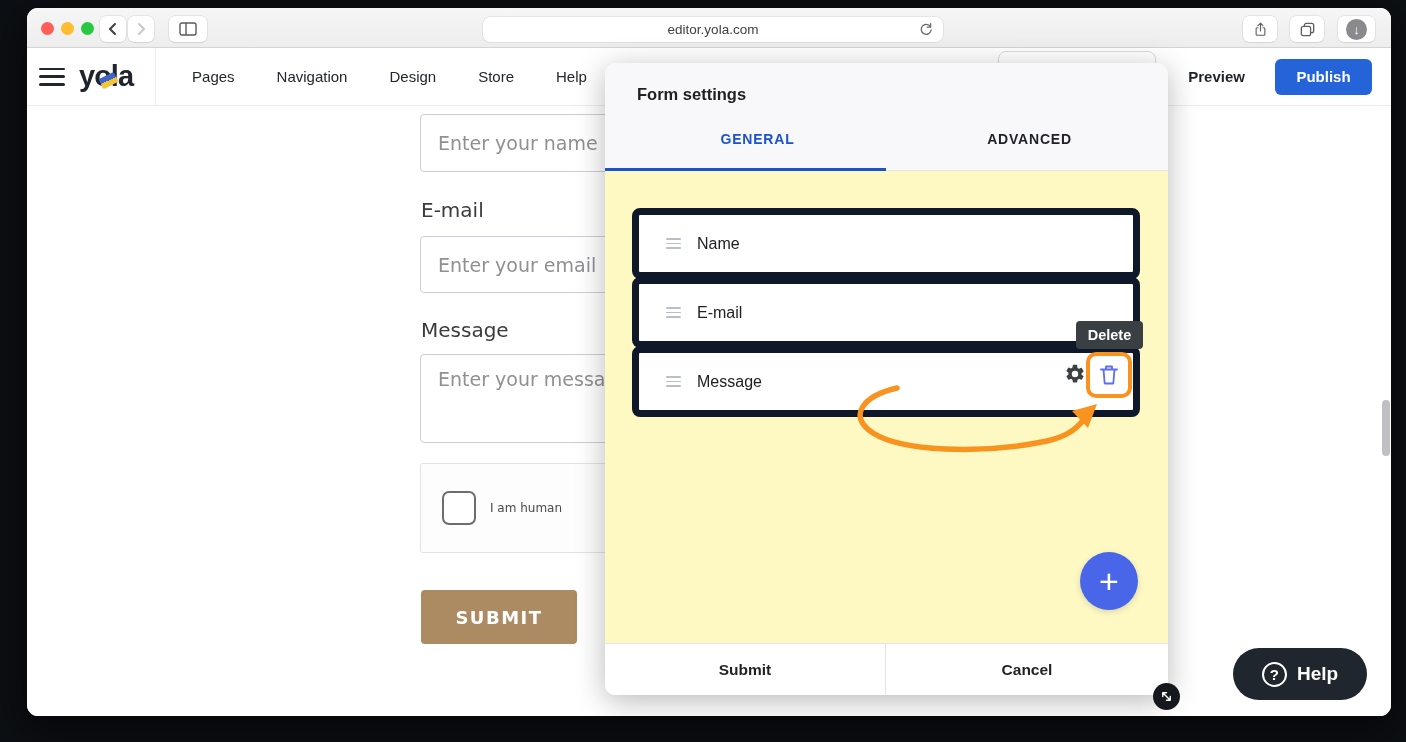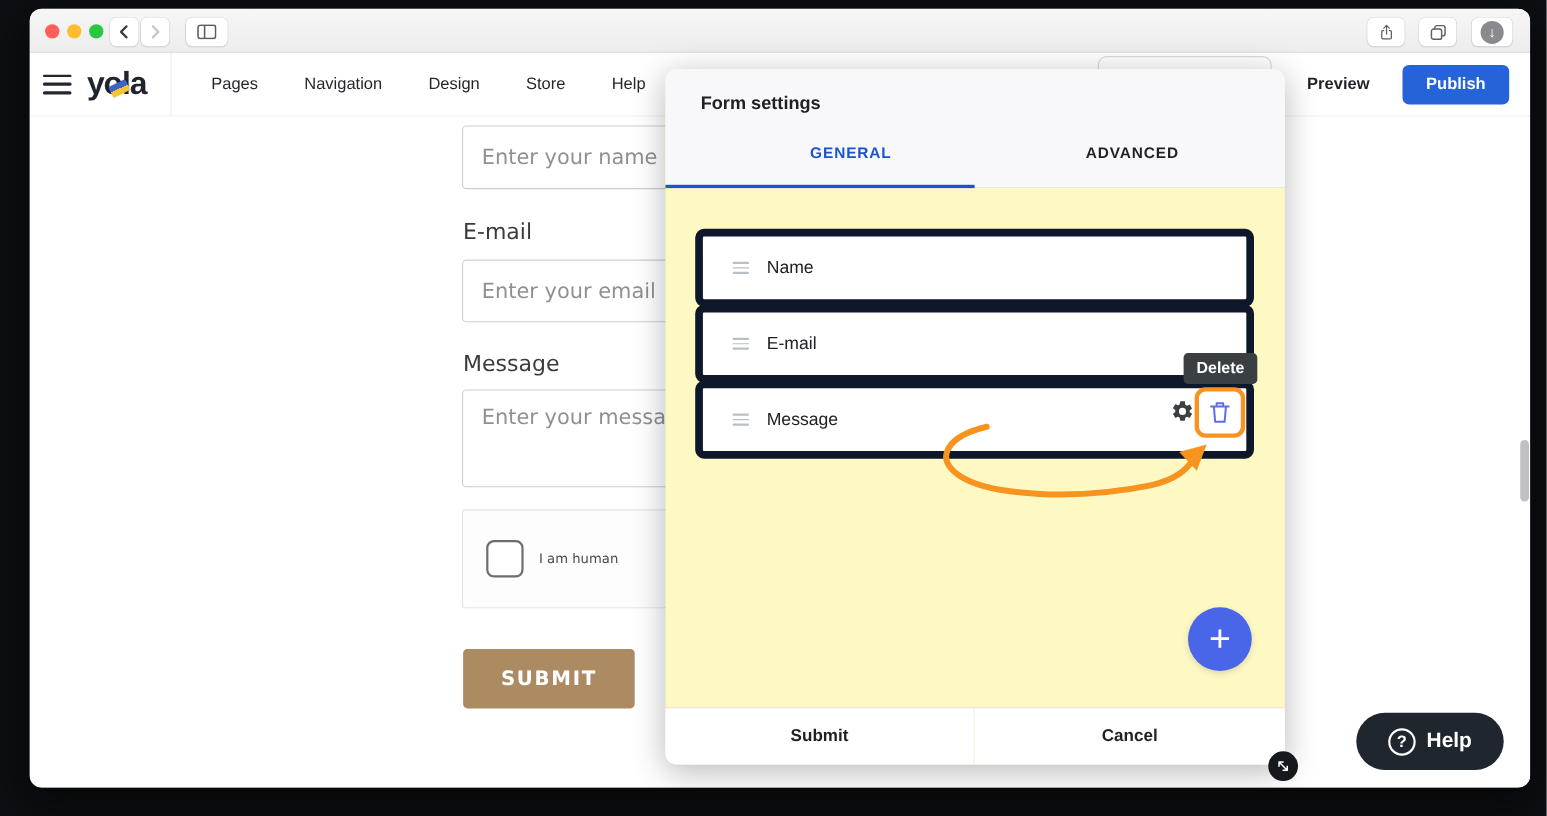--- a/index.html
+++ b/index.html
@@ -64,21 +64,21 @@
                  font-size:18px; font-weight:700; letter-spacing:1.5px; cursor:pointer; }
 
   
   .modal { position:absolute; left:578px; top:55px; width:563px; height:632px; background:#fef9c3;
            border-radius:10px; box-shadow:0 6px 30px rgba(0,0,0,.28); z-index:20; }
   .modal-head { position:absolute; left:0; top:0; width:100%; height:108px; background:#f8f8fa;
                 border-radius:10px 10px 0 0; border-bottom:1px solid #e6e6e9; }
   .modal-title { position:absolute; left:32px; top:22px; font-size:16.5px; font-weight:700; color:#202124; }
   .tab { position:absolute; top:68px; width:281px; text-align:center; font-size:14px; font-weight:700;
          letter-spacing:0.8px; cursor:pointer; }
-  .tab.general { left:16px; color:#1a53cb;padding-left:24px; }
+  .tab.general { left:0; color:#1a53cb;padding-left:24px; }
   .tab.advanced { left:284px; color:#1f2125; }
   .tab-underline { position:absolute; left:0; bottom:-1px; width:281px; height:3px; background:#1a53cb; }
 
   .field-row { position:absolute; left:27px; width:508px; height:71px; background:#fff;
                border:7px solid #0f172a; border-radius:8px; display:flex; align-items:center; cursor:grab; }
   .drag { width:15px; margin-left:27px; display:flex; flex-direction:column; gap:3px; cursor:grab; }
   .drag span { height:1.5px; background:#b9bfc6; border-radius:1px; }
   .field-label { margin-left:16px; font-size:16px; color:#202124; }
 
   .gear { position:absolute; left:459px; top:300px; width:22px; height:22px; cursor:pointer; z-index:22; }
@@ -137,20 +137,29 @@
           <polyline points="4,2 9,7 4,12" fill="none" stroke="#c8c8ca" stroke-width="2" stroke-linecap="round" stroke-linejoin="round"></polyline>
         </svg>
     </div>
     <div class="tb-btn" style="left:142px; width:38px;">
       <svg width="18" height="14" viewBox="0 0 18 14">
           <rect x="1" y="1" width="16" height="12" rx="2" fill="none" stroke="#5a5a5c" stroke-width="1.4"></rect>
           <line x1="7" y1="1" x2="7" y2="13" stroke="#5a5a5c" stroke-width="1.4"></line>
         </svg>
     </div>
 
+    <div class="urlbar">
+      <span>editor.yola.com</span>
+      <span class="reload">
+        <svg width="16" height="16" viewBox="0 0 20 20">
+            <path d="M15.5 7.2 A6.2 6.2 0 1 0 16.4 11" fill="none" stroke="#69696b" stroke-width="1.6" stroke-linecap="round"></path>
+            <polyline points="15.8,3.2 15.8,7.6 11.5,7.6" fill="none" stroke="#69696b" stroke-width="1.6" stroke-linecap="round" stroke-linejoin="round"></polyline>
+          </svg>
+      </span>
+    </div>
 
     <div class="tb-btn" style="left:1216px; width:34px;">
       <svg width="15" height="18" viewBox="0 0 24 26">
           <path d="M12 16V4 M8 7.5 L12 3.5 L16 7.5" fill="none" stroke="#5f5f61" stroke-width="1.8" stroke-linecap="round" stroke-linejoin="round"></path>
           <path d="M8 11H6.5A1.5 1.5 0 0 0 5 12.5v9A1.5 1.5 0 0 0 6.5 23h11a1.5 1.5 0 0 0 1.5-1.5v-9A1.5 1.5 0 0 0 17.5 11H16" fill="none" stroke="#5f5f61" stroke-width="1.8" stroke-linecap="round"></path>
         </svg>
     </div>
     <div class="tb-btn" style="left:1263px; width:34px;">
       <svg width="17" height="17" viewBox="0 0 22 22">
           <rect x="7" y="3" width="12" height="12" rx="2.5" fill="none" stroke="#5f5f61" stroke-width="1.7"></rect>

